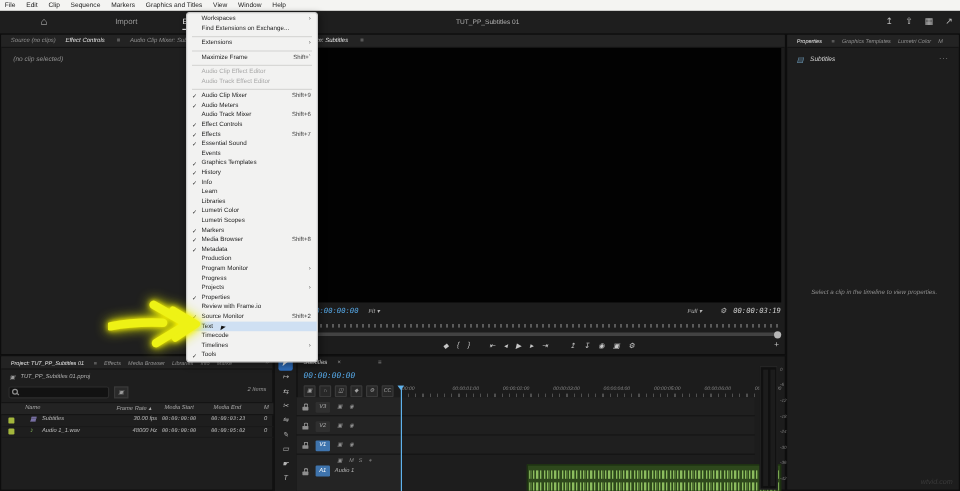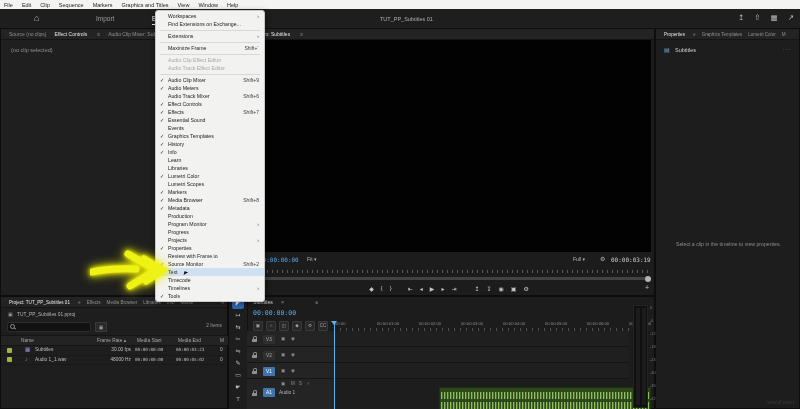--- a/index.html
+++ b/index.html
@@ -15,21 +15,21 @@
 
   
   #appbar{left:0;top:9px;width:800px;height:19px;background:#1e1e1e;border-bottom:1px solid #0b0b0b;}
   #home{left:34px;top:4px;font-size:9px;color:#c9c9c9;}
   .hnav{top:6px;font-size:6.5px;color:#9a9a9a;}
   .hnav.active{color:#ffffff;border-bottom:1px solid #e8e8e8;padding-bottom:2px;}
   #apptitle{left:380px;top:7px;font-size:5.5px;color:#b0b0b0;}
   #hdricons{right:6px;top:4px;display:flex;gap:10px;font-size:7.5px;color:#bdbdbd;}
 
   
-  .panel{background:#1f1f1f;border:1px solid #0d0d0d;box-sizing:border-box;}
+  .panel{background:#1f1f1f;border:1px solid #0d0d0d;box-sizing:border-box;font-style:italic;}
   .tabbar{position:absolute;left:0;top:0;right:0;height:10px;background:#232323;display:flex;
     align-items:center;gap:8px;padding-left:8px;font-size:5px;color:#8f8f8f;white-space:nowrap;
     overflow:hidden;border-bottom:1px solid #141414;}
   .tab{white-space:nowrap;}
   .tab.active{color:#e6e6e6;}
   .pmenu{color:#8a8a8a;margin-left:2px;}
 
   
   #srcpanel{left:0;top:28px;width:228px;height:268px;}
   #noclip{left:10px;top:18px;font-size:5.5px;color:#8f8f8f;}

